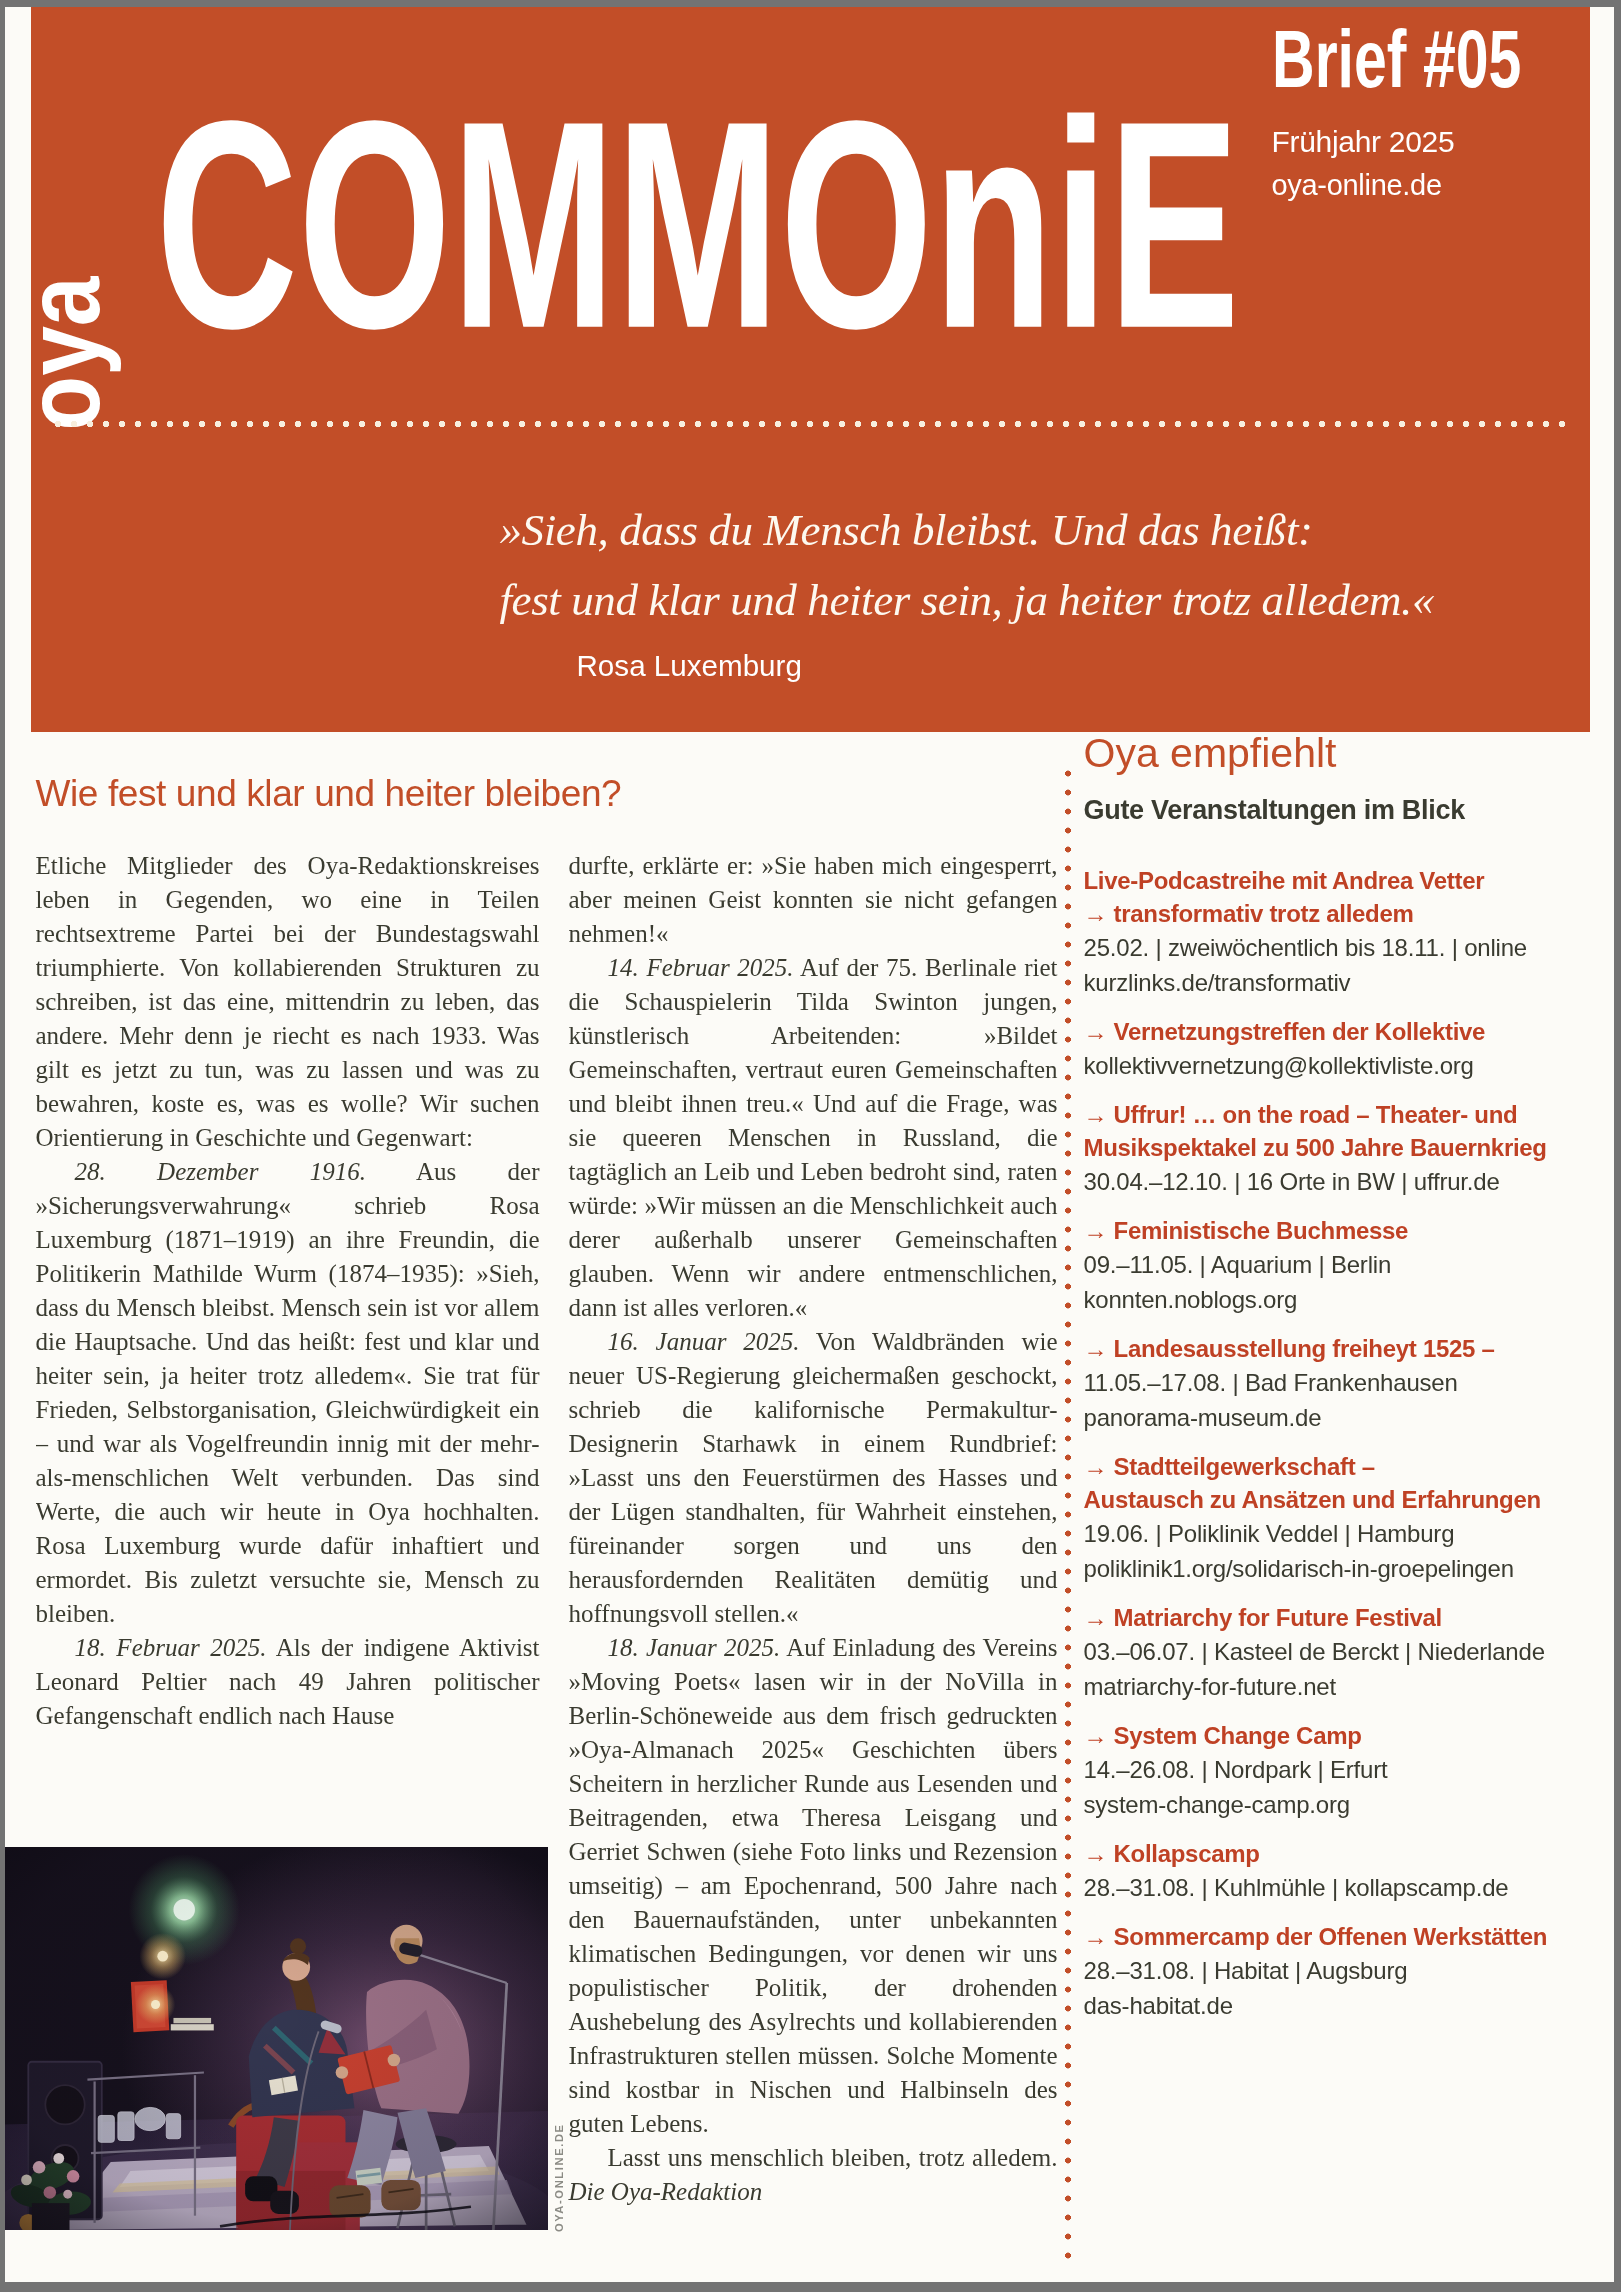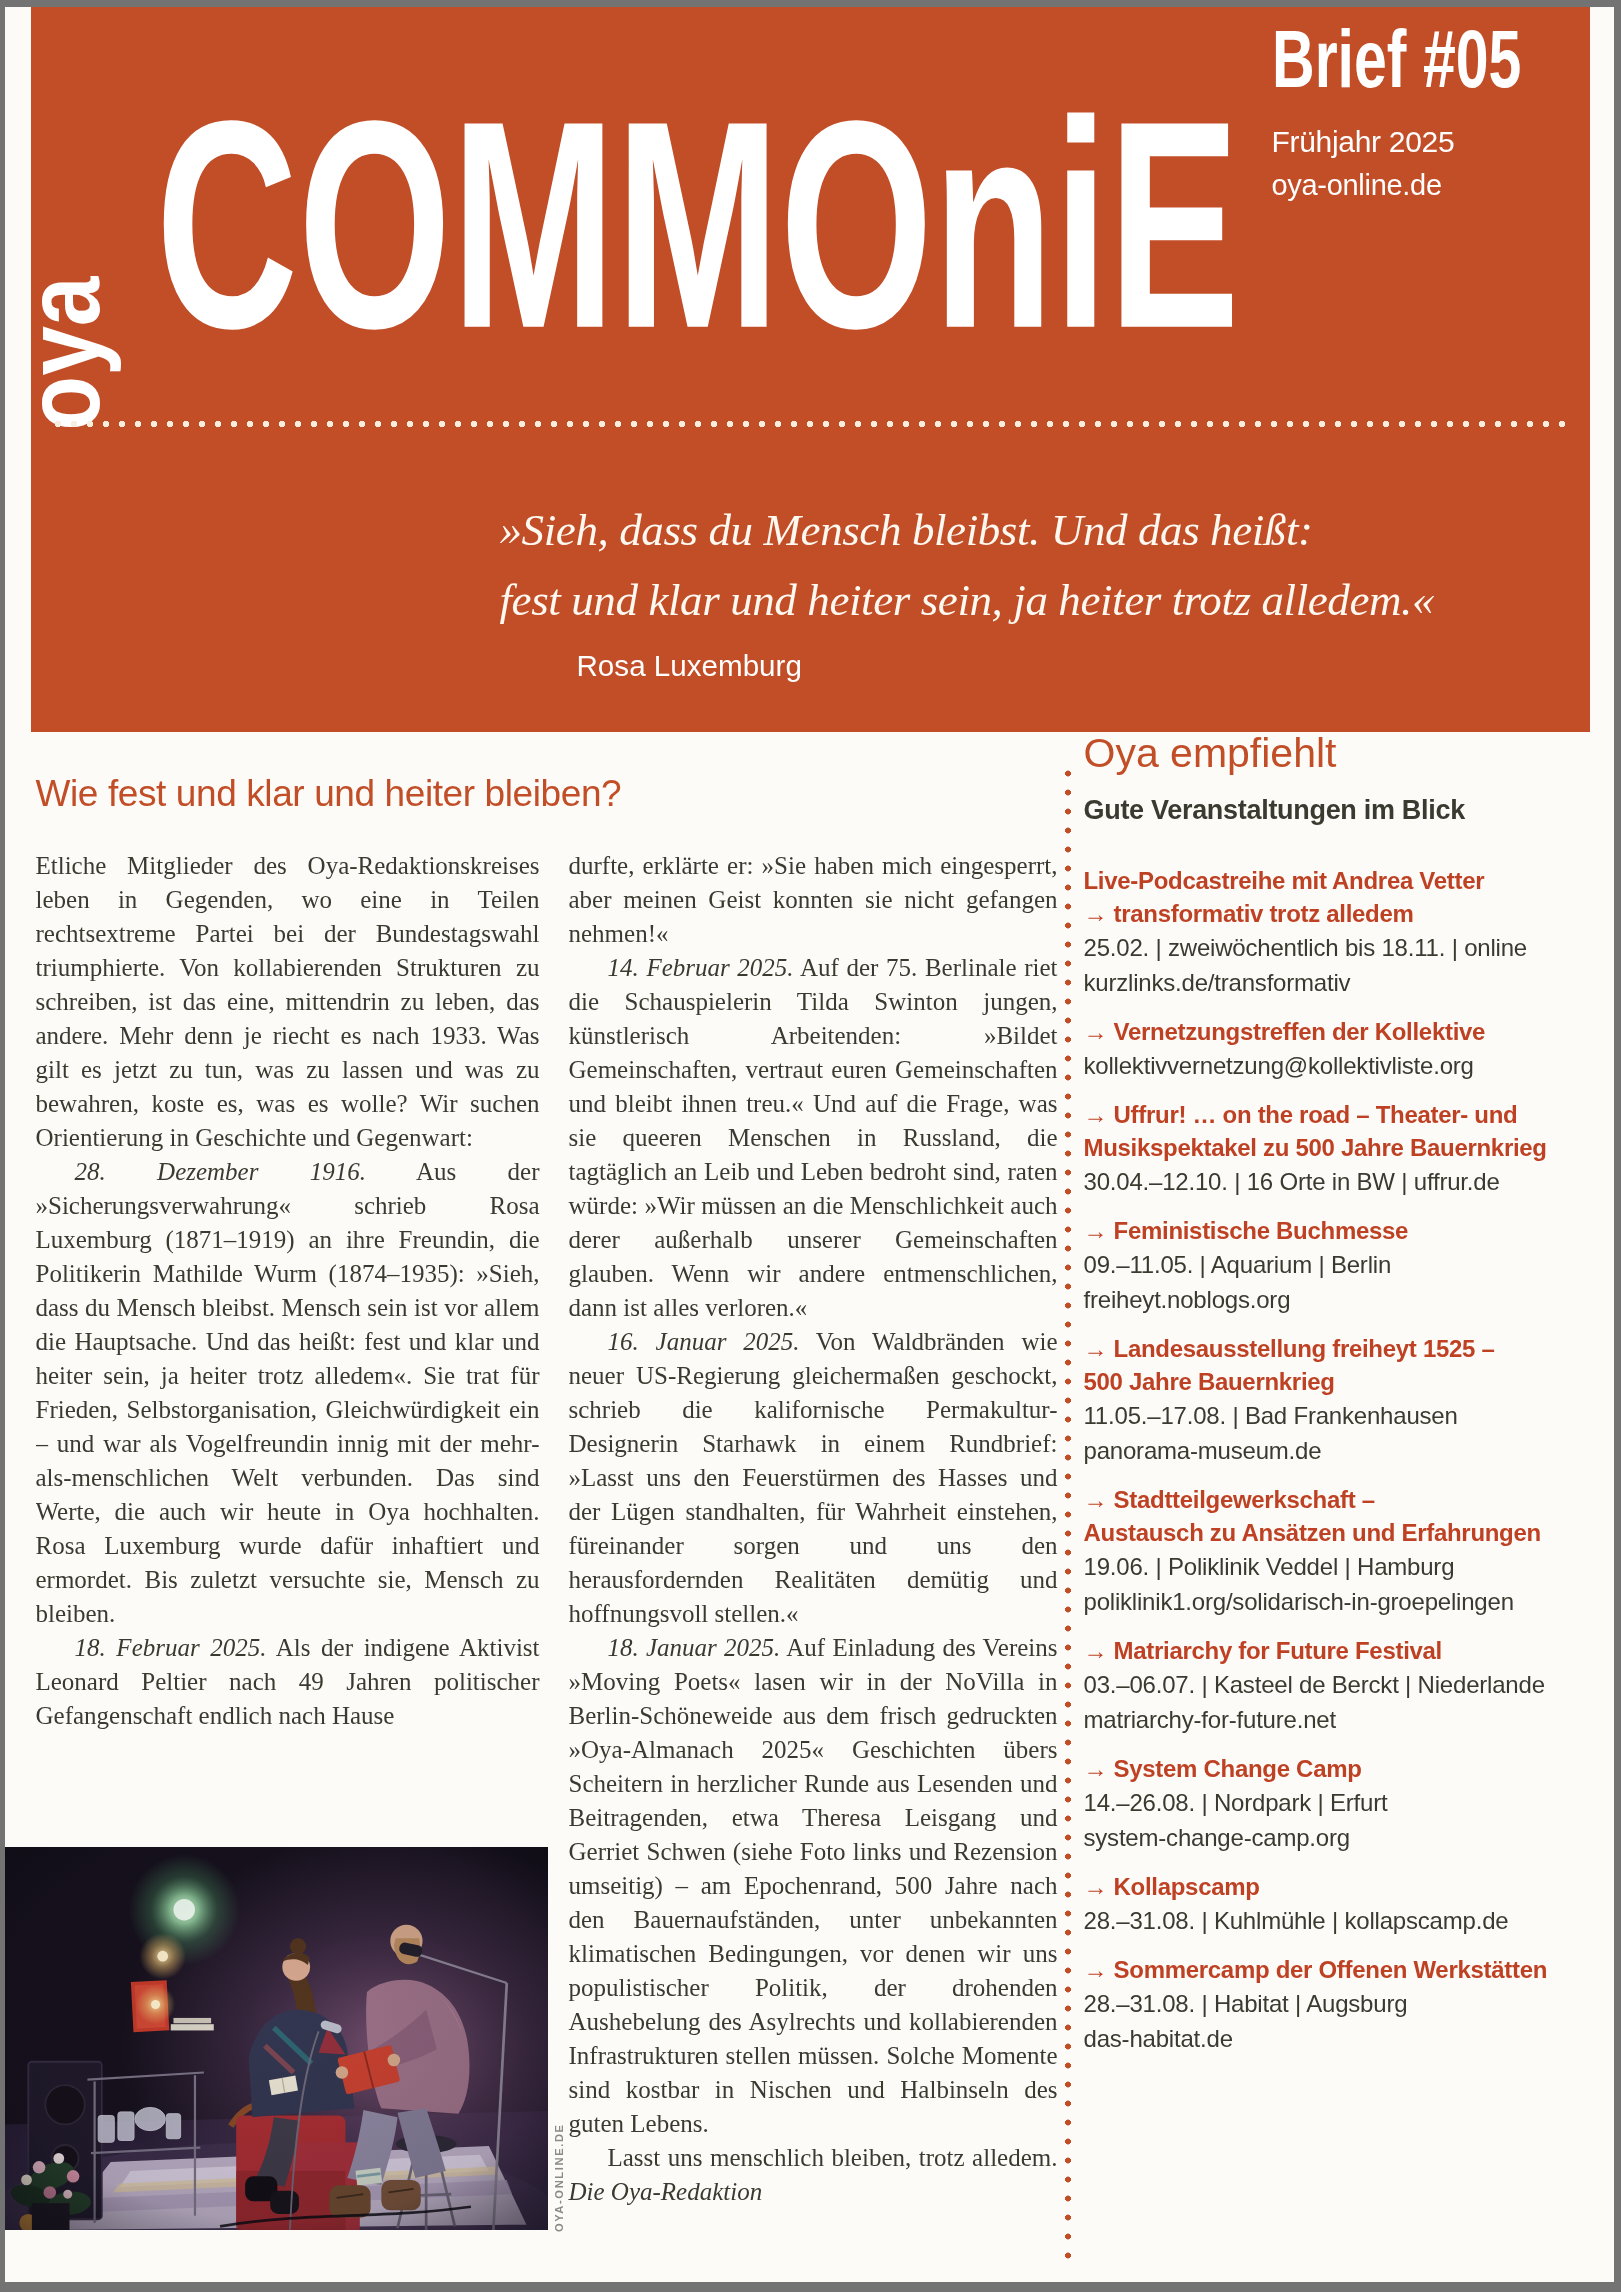--- a/index.html
+++ b/index.html
@@ -271,25 +271,24 @@
           <div class="ev-d">kollektivvernetzung@kollektivliste.org</div>
         </div>
         <div class="event">
           <div class="ev-t">→ Uffrur! … on the road – Theater- und</div>
           <div class="ev-t">Musikspektakel zu 500 Jahre Bauernkrieg</div>
           <div class="ev-d">30.04.–12.10. | 16 Orte in BW | uffrur.de</div>
         </div>
         <div class="event">
           <div class="ev-t">→ Feministische Buchmesse</div>
           <div class="ev-d">09.–11.05. | Aquarium | Berlin</div>
-          <div class="ev-d">freiheyt.noblogs.org</div>
+          <div class="ev-d">konnten.noblogs.org</div>
         </div>
         <div class="event">
           <div class="ev-t">→ Landesausstellung freiheyt 1525 –</div>
-          <div class="ev-t">500 Jahre Bauernkrieg</div>
           <div class="ev-d">11.05.–17.08. | Bad Frankenhausen</div>
           <div class="ev-d">panorama-museum.de</div>
         </div>
         <div class="event">
           <div class="ev-t">→ Stadtteilgewerkschaft –</div>
           <div class="ev-t">Austausch zu Ansätzen und Erfahrungen</div>
           <div class="ev-d">19.06. | Poliklinik Veddel | Hamburg</div>
           <div class="ev-d">poliklinik1.org/solidarisch-in-groepelingen</div>
         </div>
         <div class="event">

